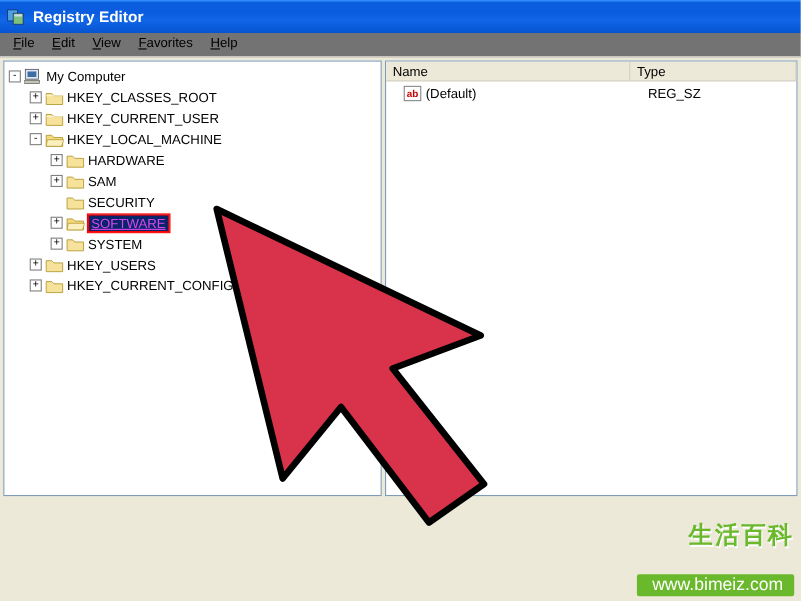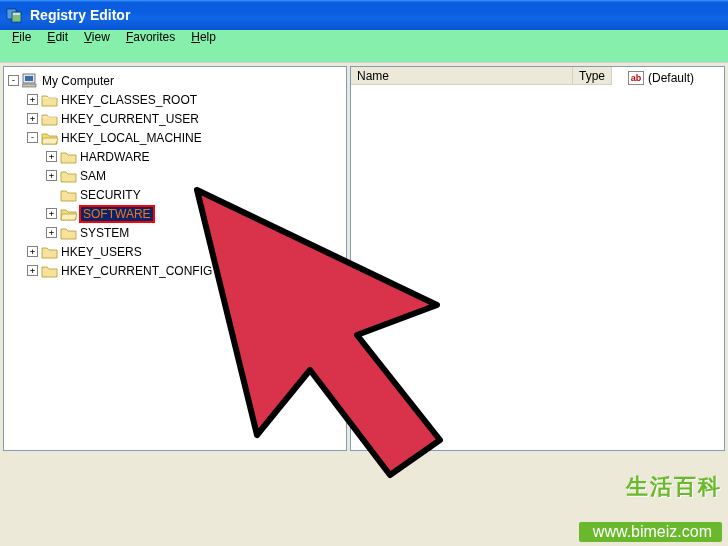--- a/index.html
+++ b/index.html
@@ -33,25 +33,25 @@
   .titlebar .app-icon {
     width: 18px;
     height: 18px;
     margin-right: 6px;
     display: inline-flex;
     align-items: center;
     justify-content: center;
   }
   .menubar {
     height: 22px;
-    background: #86efac;
+    background: #737373;
     border-bottom: 1px solid #d4d0c8;
     display: flex;
-    align-items: flex-end;
-    padding: 16px 4px;
+    align-items: flex-start;
+    padding: 0 4px;
   }
   .menubar .menu-item {
     padding: 2px 8px;
     cursor: default;
   }
   .menubar .menu-item span.u { text-decoration: underline; }
   .content {
     flex: 1;
     display: flex;
     padding: 3px;
@@ -63,20 +63,21 @@
     border: 1px solid #7f9db9;
     overflow: auto;
   }
   .tree-pane {
     width: 344px;
     padding: 4px 2px;
   }
   .list-pane {
     flex: 1;
     display: flex;
+    flex-direction: column;
   }
   .list-header {
     display: flex;
     background: #ece9d8;
     border-bottom: 1px solid #d4d0c8;
     height: 18px;
   }
   .list-header .col {
     border-right: 1px solid #d4d0c8;
     padding: 1px 6px;
@@ -130,24 +131,25 @@
     flex-shrink: 0;
     display: inline-block;
   }
   .folder-icon svg { display: block; }
   .computer-icon {
     width: 17px; height: 15px; flex-shrink: 0; display:inline-block;
   }
   .node-label { white-space: nowrap; }
   .node-label.selected {
     background: #0a246a;
-    color: #f97316;
+    color: #d946ef;
     padding: 0 2px;
     border: 1px solid #ff0000;
     outline: 1px solid #ff0000;
+    text-decoration: underline;
   }
 
   
   .big-arrow {
     position: absolute;
     left: 182px;
     top: 175px;
     width: 310px;
     height: 310px;
     pointer-events: none;
@@ -343,20 +345,21 @@
       <div class="list-header">
         <div class="col col-name">Name</div>
         <div class="col col-type">Type</div>
       </div>
       <div class="list-body">
         <div class="list-row">
           <div class="cell-name">
             <span class="ab-icon">ab</span>
             <span>(Default)</span>
           </div>
+          <div class="cell-type">REG_SZ</div>
         </div>
       </div>
     </div>
   </div>
 </div>
 
 <div class="big-arrow">
   <svg width="310" height="310" viewBox="0 0 310 310">
     <path d="M 15 15 L 255 130 L 175 160 L 258 265 L 208 300 L 128 195 L 75 260 Z" fill="#d8334a" stroke="#000" stroke-width="6" stroke-linejoin="round"></path>
   </svg>

